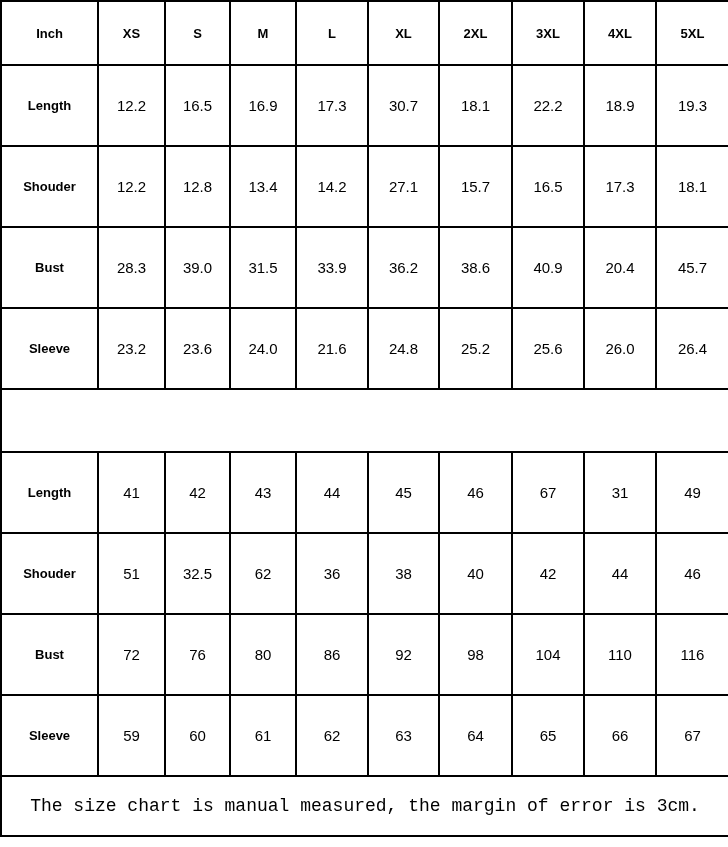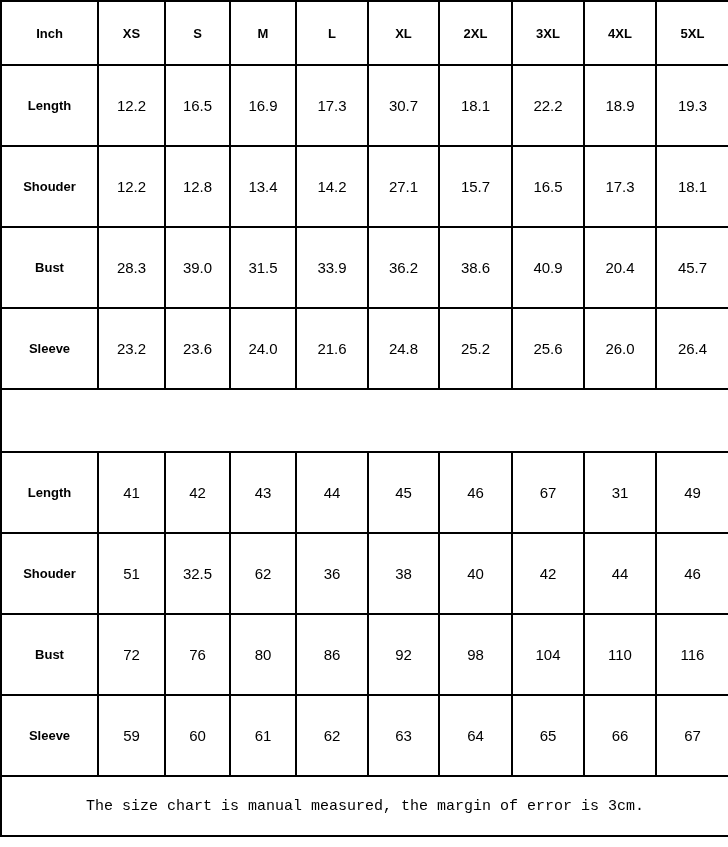--- a/index.html
+++ b/index.html
@@ -39,21 +39,21 @@
     font-size: 13px;
     font-weight: 700;
   }
   .value-cell {
     font-family: "Liberation Sans", "DejaVu Sans", sans-serif;
     font-size: 15px;
     font-weight: 400;
   }
   .footer-cell {
     font-family: "Liberation Mono", "DejaVu Sans Mono", monospace;
-    font-size: 15px;
+    font-size: 18px;
     font-weight: 400;
   }
   .gap-cell { background: #ffffff; }
 </style>
 </head>
 <body>
 
 <table class="size-guide">
   <colgroup>
     <col style="width:97px">

